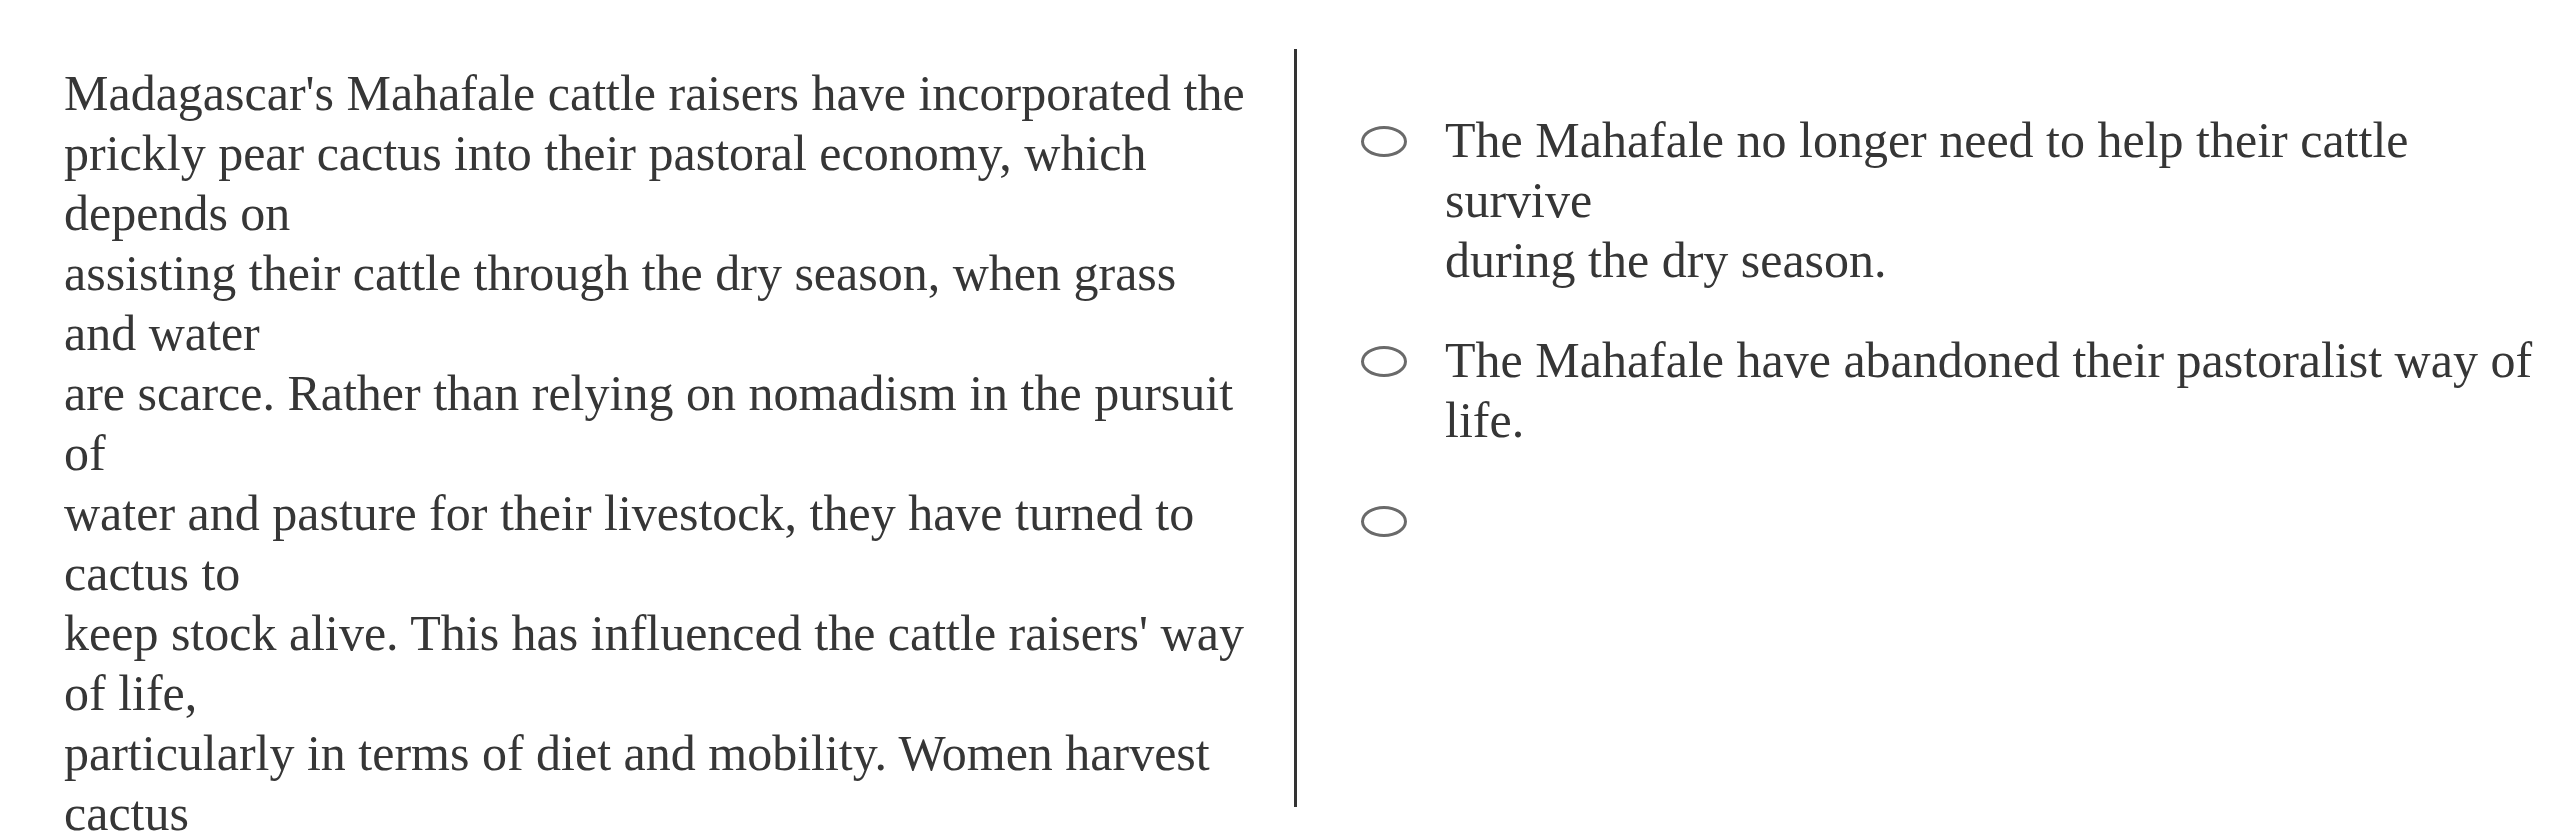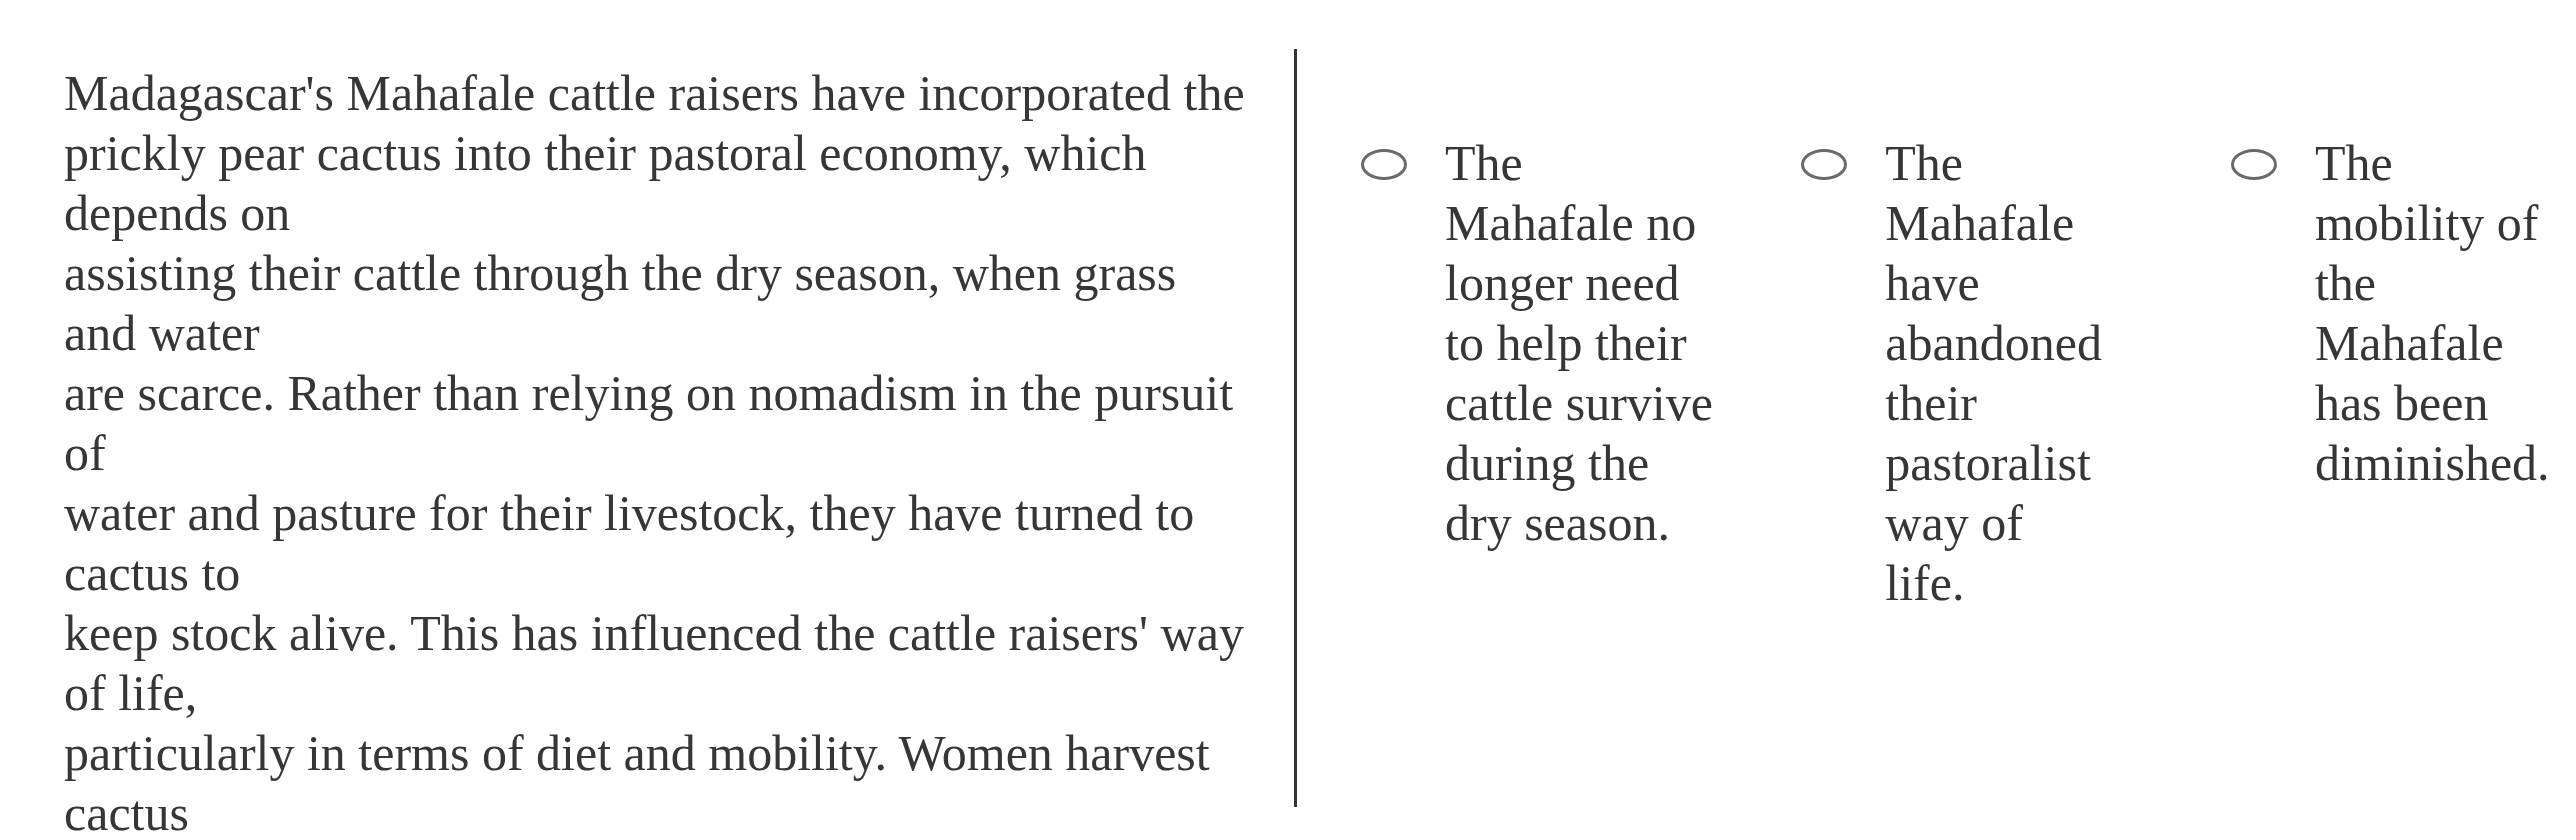--- a/index.html
+++ b/index.html
@@ -37,24 +37,24 @@
   .question-panel {
     position: absolute;
     left: 1361px;
     top: 55px;
     width: 1200px;
   }
   .question-text {
     white-space: pre-line;
   }
   .options {
-    margin-top: 78px;
+    margin-top: 55px;
     display: flex;
-    flex-direction: row;
-    gap: 80px;
+    flex-direction: column;
+    gap: 40px;
   }
   .option {
     display: flex;
     align-items: flex-start;
     gap: 38px;
     cursor: pointer;
   }
   .radio {
     flex: 0 0 auto;
     width: 46px;
@@ -100,19 +100,18 @@
       </div>
 
       <div class="option">
         <div class="radio"></div>
         <div class="option-text">The Mahafale have abandoned their pastoralist way of
 life.</div>
       </div>
 
       <div class="option">
         <div class="radio"></div>
-        <div class="option-text">The mobility of the Mahafale has been diminished.</div>
       </div>
 
     </div>
   </div>
 </div>
 
 
 </body></html>

